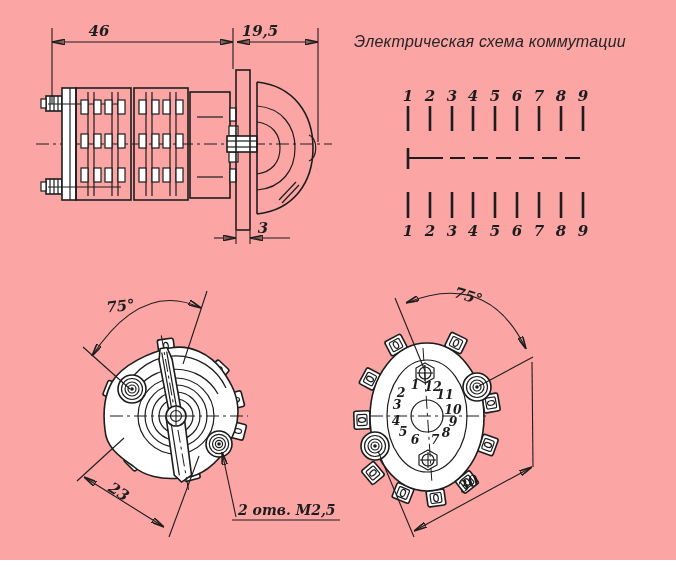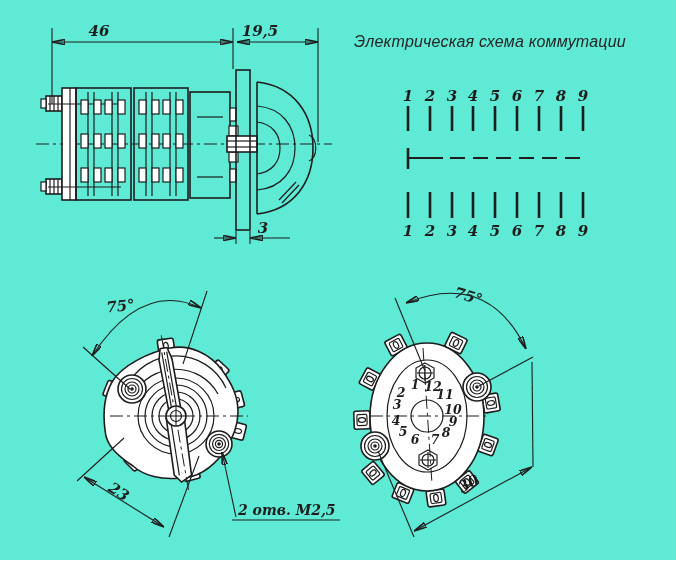--- a/index.html
+++ b/index.html
@@ -1,16 +1,16 @@
 <!DOCTYPE html>
 <html><head>
 <meta charset="utf-8">
 <style>
   html,body{margin:0;padding:0;background:#ffffff;}
-  .sheet{position:relative;width:676px;height:560px;background:#5eead4;overflow:hidden;
+  .sheet{position:relative;width:676px;height:560px;background:#fca5a5;overflow:hidden;
          font-family:"Liberation Sans",sans-serif;}
   .panel{position:absolute;}
   svg{display:block;}
   svg line, svg path, svg rect, svg circle, svg ellipse, svg polygon{
       stroke:#1d1d1d; fill:none; stroke-width:1.6;}
   .fw{fill:#ffffff;}
   .fk{fill:#1d1d1d;stroke:none;}
   .thin{stroke-width:1.1;}
   .med{stroke-width:1.2;}
   .tick{stroke-width:2.6;}

